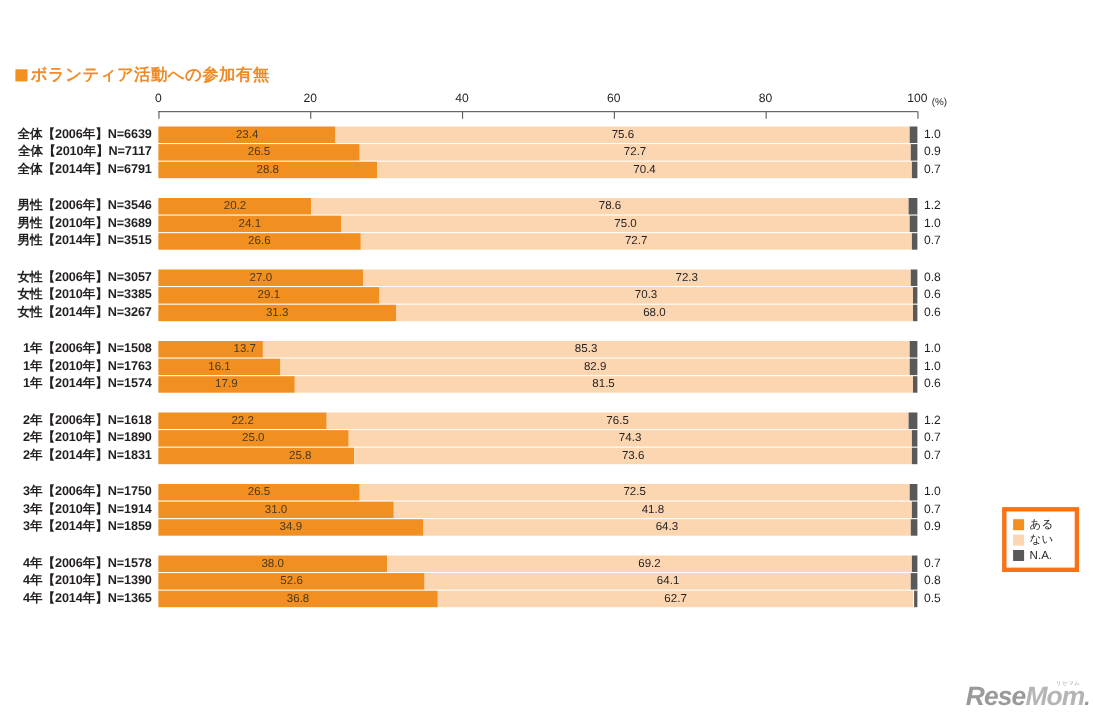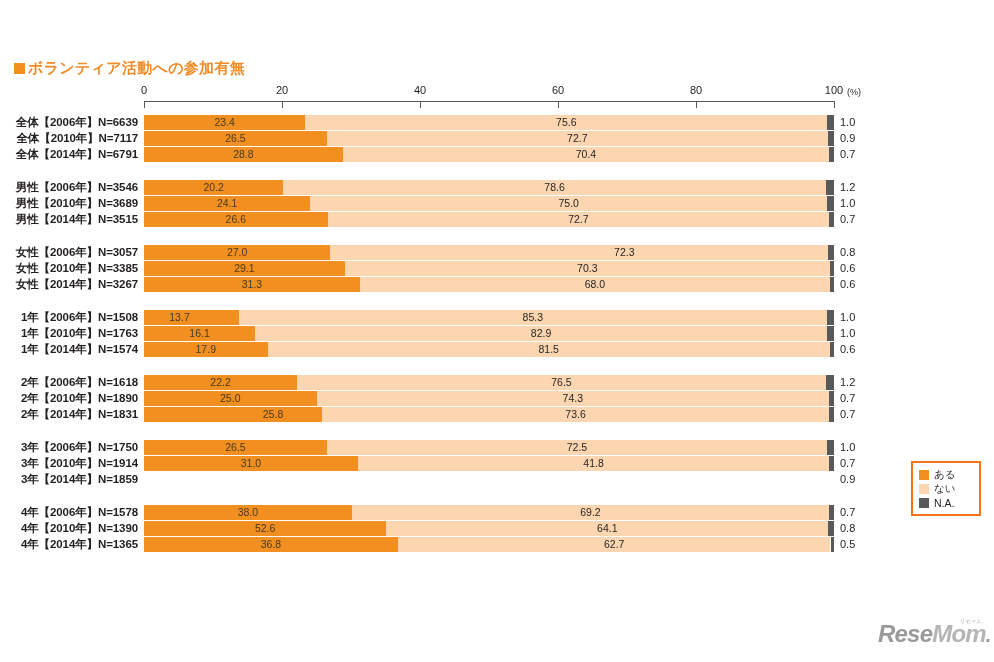--- a/index.html
+++ b/index.html
@@ -132,21 +132,21 @@
     color: #231f20;
     white-space: nowrap;
   }
 
   
   .legend {
     position: absolute;
     left: 911px;
     top: 461px;
     width: 70px;
-    border: 2px solid #f97316;
+    border: 4px solid #f97316;
     background: #ffffff;
     padding: 5px 4px 5px 6px;
     box-sizing: border-box;
   }
   .legend-item {
     display: flex;
     align-items: center;
     height: 13px;
     margin-bottom: 1px;
     font-size: 10.5px;
@@ -311,21 +311,21 @@
           <div class="seg-val" style="left: 215.97px; width: 469.89px;">68.0</div>
         </div>
         <div class="na-val">0.6</div>
       </div>
       <div class="row" style="top: 310px; width: 994px;">
         <div class="row-label">1年【2006年】N=1508</div>
         <div class="bar-track">
           <div class="seg seg-yes" style="left: 0px; width: 94.53px;"></div>
           <div class="seg seg-no" style="left: 94.53px; width: 588.57px;"></div>
           <div class="seg seg-na" style="left: 683.1px; width: 6.9px;"></div>
-          <div class="seg-val on-orange" style="left: 0px; width: 71px;">13.7</div>
+          <div class="seg-val on-orange" style="left: 0px; width: 71px; padding-left: 43px;">13.7</div>
           <div class="seg-val" style="left: 94.53px; width: 588.57px;">85.3</div>
         </div>
         <div class="na-val">1.0</div>
       </div>
       <div class="row" style="top: 326px; width: 994px;">
         <div class="row-label">1年【2010年】N=1763</div>
         <div class="bar-track">
           <div class="seg seg-yes" style="left: 0px; width: 111.09px;"></div>
           <div class="seg seg-no" style="left: 111.09px; width: 572.01px;"></div>
           <div class="seg seg-na" style="left: 683.1px; width: 6.9px;"></div>
@@ -395,20 +395,27 @@
           <div class="seg seg-yes" style="left: 0px; width: 213.9px;"></div>
           <div class="seg seg-no" style="left: 213.9px; width: 471.27px;"></div>
           <div class="seg seg-na" style="left: 685.17px; width: 4.83px;"></div>
           <div class="seg-val on-orange" style="left: 0px; width: 213.9px;">31.0</div>
           <div class="seg-val" style="left: 213.9px; width: 471.27px;">41.8</div>
         </div>
         <div class="na-val">0.7</div>
       </div>
       <div class="row" style="top: 472px; width: 994px;">
         <div class="row-label">3年【2014年】N=1859</div>
+        <div class="bar-track">
+          <div class="seg seg-yes" style="left: 0px; width: 240.81px;"></div>
+          <div class="seg seg-no" style="left: 240.81px; width: 442.98px;"></div>
+          <div class="seg seg-na" style="left: 683.79px; width: 6.21px;"></div>
+          <div class="seg-val on-orange" style="left: 0px; width: 240.81px;">34.9</div>
+          <div class="seg-val" style="left: 240.81px; width: 442.98px;">64.3</div>
+        </div>
         <div class="na-val">0.9</div>
       </div>
       <div class="row" style="top: 505px; width: 994px;">
         <div class="row-label">4年【2006年】N=1578</div>
         <div class="bar-track">
           <div class="seg seg-yes" style="left: 0px; width: 207.69px;"></div>
           <div class="seg seg-no" style="left: 207.69px; width: 477.48px;"></div>
           <div class="seg seg-na" style="left: 685.17px; width: 4.83px;"></div>
           <div class="seg-val on-orange" style="left: 0px; width: 207.69px;">38.0</div>
           <div class="seg-val" style="left: 207.69px; width: 477.48px;">69.2</div>

